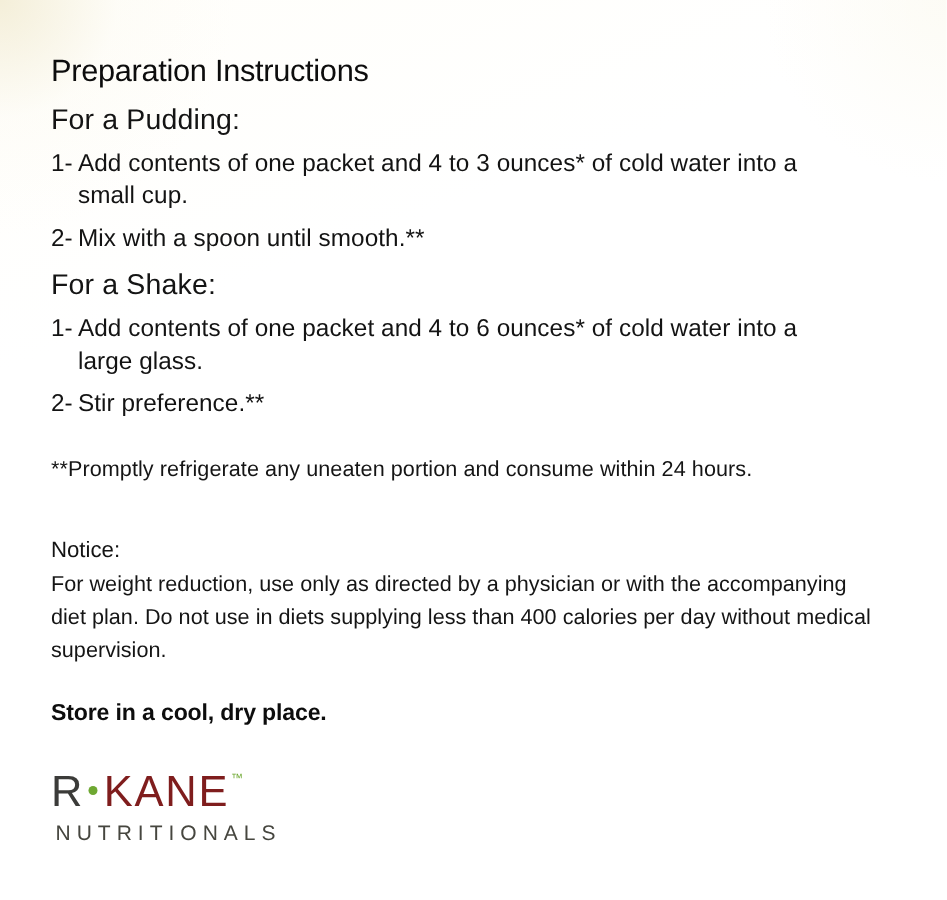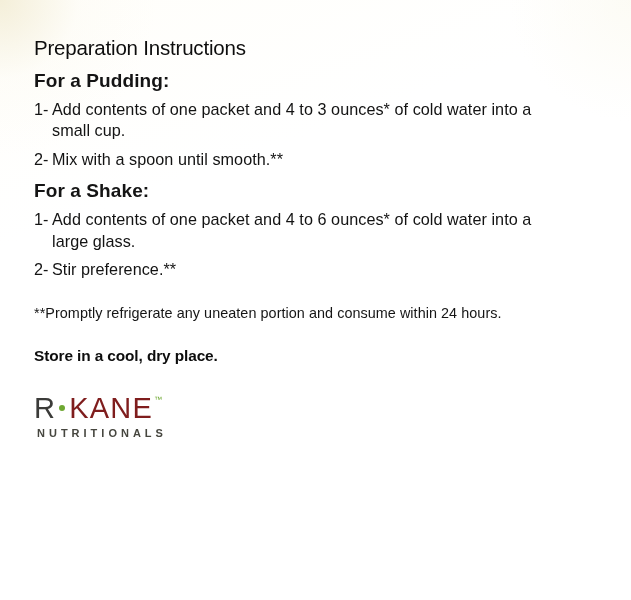--- a/index.html
+++ b/index.html
@@ -40,21 +40,21 @@
   h1.page-title {
     font-size: 20.5px;
     font-weight: normal;
     letter-spacing: -0.2px;
     margin: 0 0 6px 0;
     color: #0d0d0d;
   }
 
   h2.section-title {
     font-size: 19px;
-    font-weight: bold;
+    font-weight: normal;
     letter-spacing: 0.1px;
     margin: 10px 0 7px 0;
     color: #141414;
   }
 
   .section + .section {
     margin-top: 5px;
   }
 
   ol.steps {
@@ -160,25 +160,24 @@
     font-size: 8px;
     color: #6ea832;
     position: relative;
     top: -16px;
     left: 1px;
     letter-spacing: 0;
   }
 
   .brand-sub {
     margin-top: 4px;
-    font-size: 11px;
+    font-size: 14px;
     letter-spacing: 4.0px;
     color: #46463f;
     padding-left: 3px;
-    font-weight: bold;
   }
 </style>
 </head>
 <body>
 
 <div class="scan-tint"></div>
 
 <div class="panel">
 
   <h1 class="page-title">Preparation Instructions</h1>
@@ -212,20 +211,24 @@
       </li>
     </ol>
   </div>
 
   
   <div class="footnotes">
     <div class="footnote">**Promptly refrigerate any uneaten portion and consume within 24 hours.</div>
   </div>
 
   
+  <div class="notice-block">
+    <div class="notice-label">Notice:</div>
+    <div class="notice-body">For weight reduction, use only as directed by a physician or with the accompanying diet plan. Do not use in diets supplying less than 400 calories per day without medical supervision.</div>
+  </div>
 
   
   <div class="storage-line">Store in a cool, dry place.</div>
 
   
   <div class="brand">
     <div class="brand-wordmark">
       <span class="brand-r">R</span>
       <span class="brand-dot"></span>
       <span class="brand-kane">KANE</span>

